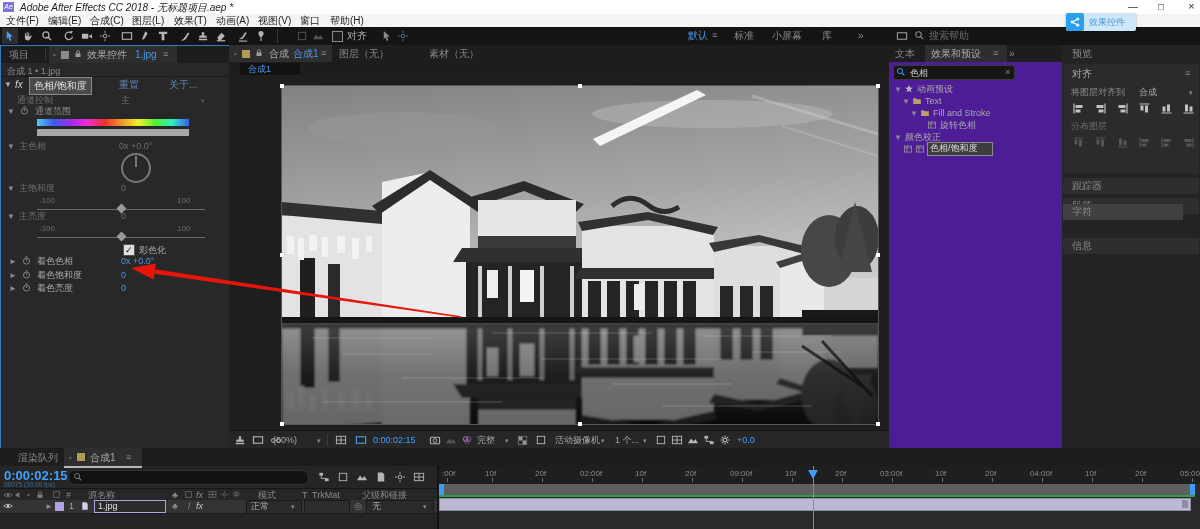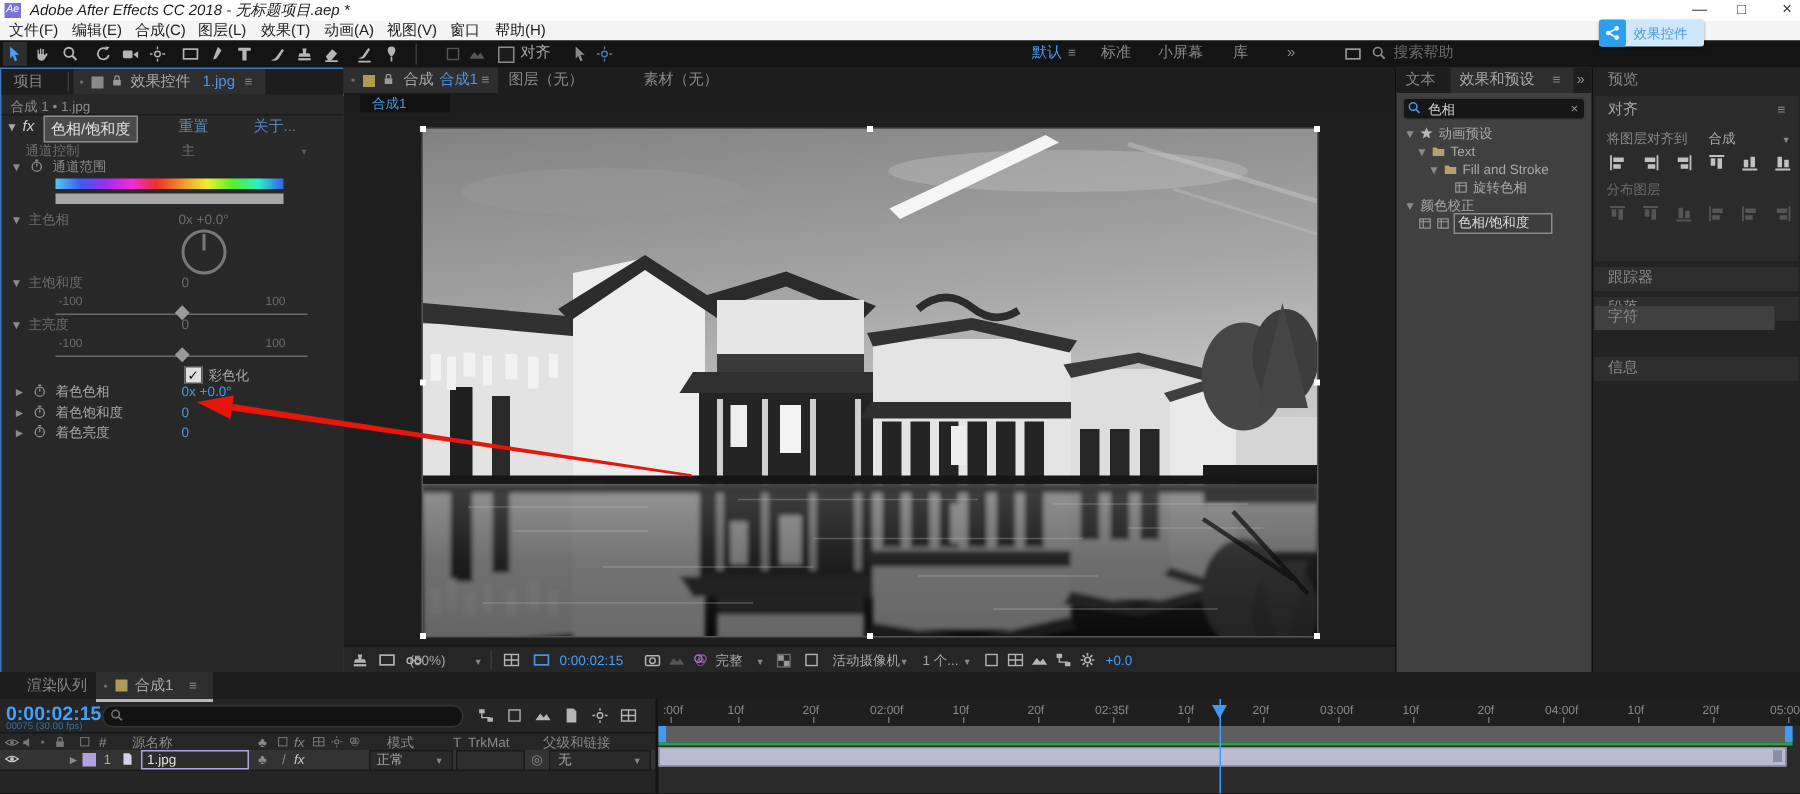--- a/index.html
+++ b/index.html
@@ -5,21 +5,21 @@
   html,body{margin:0;padding:0;background:#101010;}
   body{width:1200px;height:529px;position:relative;overflow:hidden;
        font-family:"Liberation Sans","DejaVu Sans",sans-serif;color:#bbb;}
   .a{position:absolute;}
   .t{position:absolute;white-space:nowrap;line-height:1;}
   .f8{font-size:8px}.f9{font-size:9px}.f10{font-size:10px}.f11{font-size:11px}
   .dim{color:#8a8a8a}.dim2{color:#6c6c6c}.lab{color:#a9a9a9}
   .blu{color:#4c96e8}.blu2{color:#5d87b8}
   .ic{position:absolute;color:#b5b5b5;}
   .ic svg,svg.ic{display:block}
-  .panel{position:absolute;background:#282828;}
+  .panel{position:absolute;background:#282828;padding-left:48px;}
   .tabstrip{position:absolute;left:0;top:0;right:0;height:17px;background:#1d1d1d;}
   .tab-active{position:absolute;top:0;height:17px;background:#2e2e2e;}
   .vsep{position:absolute;width:1px;background:#3a3a3a;}
   .hline{position:absolute;height:1px;background:#1c1c1c;left:0;right:0;}
   .diamond{position:absolute;width:7px;height:7px;background:#9a9a9a;transform:rotate(45deg);}
   .track{position:absolute;height:1px;background:#6a6a6a;}
   .ddarrow{font-size:7px;color:#8a8a8a;position:absolute;}
   .namebox{position:absolute;border:1px solid #8a8a8a;background:#4a4a4a;color:#e2e2e2;
            font-size:10px;padding:1px 4px;white-space:nowrap;}
   .tickmark{position:absolute;width:1px;height:4px;background:#6f6f6f;top:12px;}
@@ -530,21 +530,21 @@
     <svg class="ic" style="left:474px;top:3px;width:12px;height:12px">
         <use href="#i-flow"></use>
       </svg>
     <svg class="ic" style="left:490px;top:3px;width:12px;height:12px">
         <use href="#i-gear"></use>
       </svg>
     <span class="t f9" style="left:508px;top:5px;color:#3fa2ff;">+0.0</span>
   </div>
 </div>
 
-<div class="panel" style="left:931px;top:45px;width:130px;height:403px;background:#404040;">
+<div class="panel" style="left:889px;top:45px;width:130px;height:403px;background:#4c1d95;">
   <div class="tabstrip">
     <span class="t f10 dim" style="left:6px;top:4px;">文本</span>
     <div class="tab-active" style="left:36px;width:82px;">
       <span class="t f10 lab" style="left:6px;top:4px;">效果和预设</span>
       <span class="t f9 dim" style="left:68px;top:4px;">≡</span>
     </div>
     <span class="t f10 dim" style="left:120px;top:4px;">»</span>
   </div>
   <div class="a" style="left:4px;top:20px;width:120px;height:13px;background:#161616;border:1px solid #3a3a3a;border-radius:3px;">
     <svg class="ic" style="left:2px;top:1px;width:10px;height:10px;color:#4c96e8">
@@ -750,21 +750,21 @@
   </div>
 
   <div class="a" style="left:437px;top:18px;width:763px;height:63px;background:#2a2a2a;border-left:2px solid #141414;">
     <div class="a" style="left:0;top:0;width:763px;height:18px;background:#1f1f1f;">
       <span class="t f8 dim" style="left:3px;top:4px;">:00f</span>
       <span class="t f8 dim" style="left:46px;top:4px;">10f</span>
       <span class="t f8 dim" style="left:96px;top:4px;">20f</span>
       <span class="t f8 dim" style="left:141px;top:4px;">02:00f</span>
       <span class="t f8 dim" style="left:196px;top:4px;">10f</span>
       <span class="t f8 dim" style="left:246px;top:4px;">20f</span>
-      <span class="t f8 dim" style="left:291px;top:4px;">02:35f</span>
+      <span class="t f8 dim" style="left:291px;top:4px;">09:00f</span>
       <span class="t f8 dim" style="left:346px;top:4px;">10f</span>
       <span class="t f8 dim" style="left:396px;top:4px;">20f</span>
       <span class="t f8 dim" style="left:441px;top:4px;">03:00f</span>
       <span class="t f8 dim" style="left:496px;top:4px;">10f</span>
       <span class="t f8 dim" style="left:546px;top:4px;">20f</span>
       <span class="t f8 dim" style="left:591px;top:4px;">04:00f</span>
       <span class="t f8 dim" style="left:646px;top:4px;">10f</span>
       <span class="t f8 dim" style="left:696px;top:4px;">20f</span>
       <span class="t f8 dim" style="left:741px;top:4px;">05:00f</span>
       <div class="tickmark" style="left:8px;"></div>

